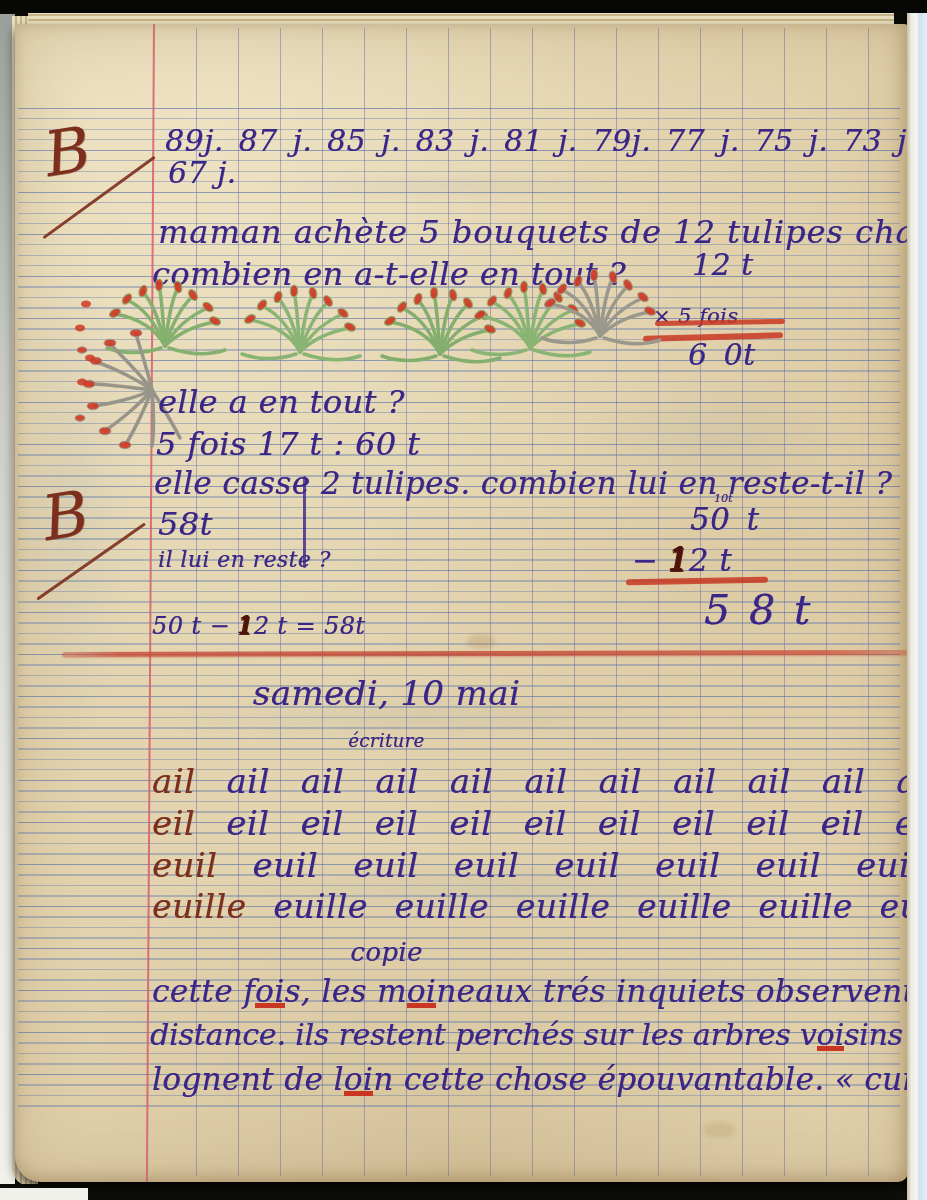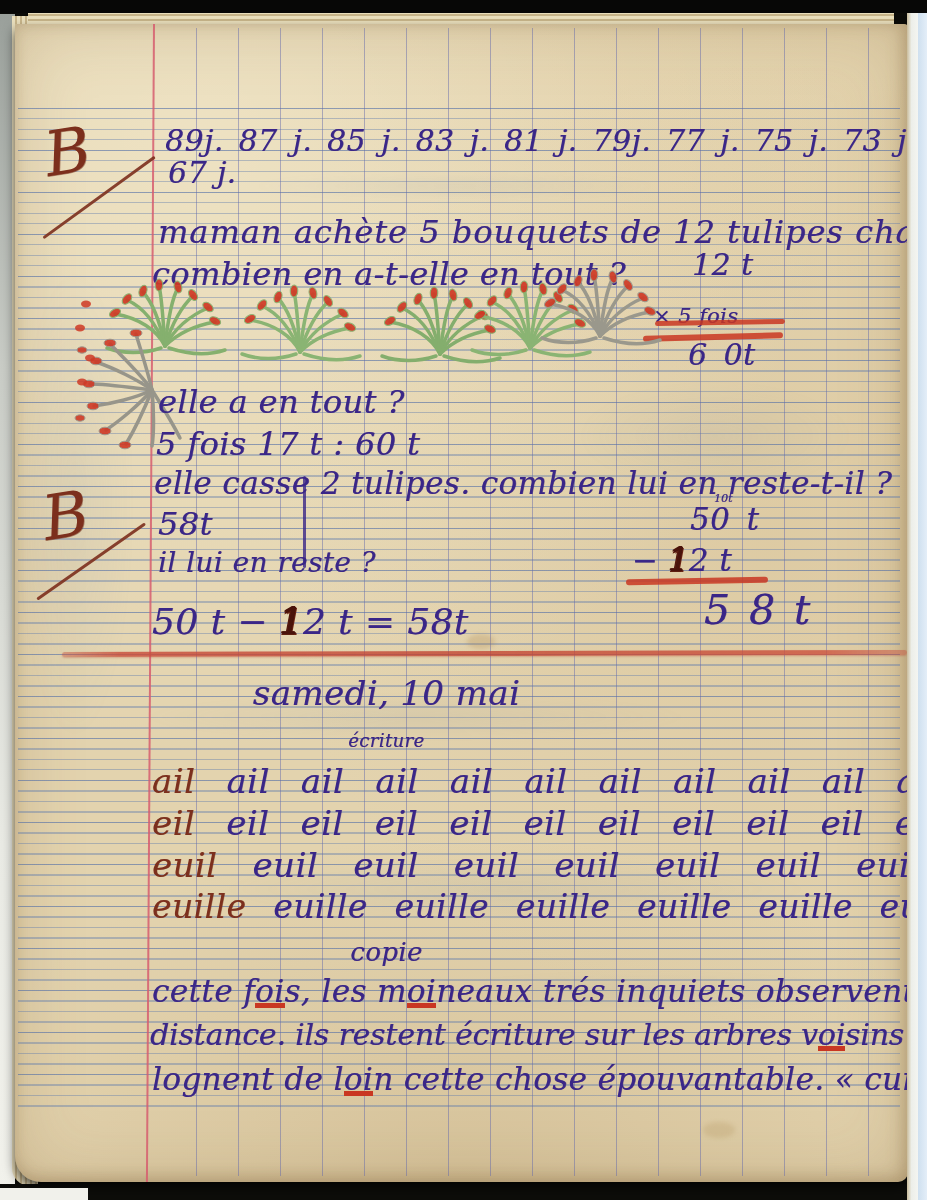--- a/index.html
+++ b/index.html
@@ -170,22 +170,22 @@
       <ellipse cx="18" cy="96" rx="5" ry="3.4"></ellipse>
         <ellipse cx="10" cy="120" rx="5" ry="3.4"></ellipse>
     </g>
   </svg>
 
   <div class="hw" style="left:143px;top:360px;font-size:32px">elle a en tout ?</div>
   <div class="hw" style="left:141px;top:402px;font-size:32px">5 fois 17 t : 60 t</div>
   <div class="hw" style="left:139px;top:442px;font-size:31px">elle casse 2 tulipes. combien lui en reste-t-il ?</div>
   <div class="vstroke" style="left:288px;top:452px;height:92px"></div>
   <div class="hw" style="left:143px;top:482px;font-size:32px">58t</div>
-  <div class="hw" style="left:143px;top:523px;font-size:28px">il lui en reste ?</div>
-  <div class="hw" style="left:137px;top:577px;font-size:36px"><span>50 t − </span><span class="seg-scribble">1</span><span>2 t = 58t</span></div>
+  <div class="hw" style="left:143px;top:523px;font-size:22px">il lui en reste ?</div>
+  <div class="hw" style="left:137px;top:589px;font-size:24px"><span>50 t − </span><span class="seg-scribble">1</span><span>2 t = 58t</span></div>
 
   <div class="hw" style="left:675px;top:478px;font-size:31px;word-spacing:6px">
     <span>50 t</span>
     <span class="carry">10t</span>
   </div>
   <div class="hw" style="left:617px;top:519px;font-size:31px"><span>− </span><span class="seg-scribble">1</span><span>2 t</span></div>
   <div class="redline" style="left:611px;top:554px;width:142px;height:6px;transform:rotate(-1deg)"></div>
   <div class="hw" style="left:689px;top:563px;font-size:41px;word-spacing:5px">5 8 t</div>
 
   <div class="crayon"></div>
@@ -205,15 +205,15 @@
     <span class="red-ink">euil</span>
     <span>euil euil euil euil euil euil euil eui</span>
   </div>
   <div class="hw" style="left:137px;top:864px;font-size:33px;word-spacing:16px">
     <span class="red-ink">euille</span>
     <span>euille euille euille euille euille euill</span>
   </div>
 
   <div class="hw center" style="top:914px;font-size:26px">copie</div>
   <div class="hw" style="left:137px;top:950px;font-size:31px"><span>cette f</span><span class="seg-oi">oi</span><span>s, les m</span><span class="seg-oi">oi</span><span>neaux trés inquiets observent à</span></div>
-  <div class="hw" style="left:135px;top:994px;font-size:30px;letter-spacing:-.2px"><span>distance. ils restent écriture sur les arbres v</span><span class="seg-oi">oi</span><span>sins et</span></div>
+  <div class="hw" style="left:135px;top:994px;font-size:30px;letter-spacing:-.2px"><span>distance. ils restent perchés sur les arbres v</span><span class="seg-oi">oi</span><span>sins et</span></div>
   <div class="hw" style="left:137px;top:1038px;font-size:31px"><span>lognent de l</span><span class="seg-oi">oi</span><span>n cette chose épouvantable. « cui-cui,</span></div>
 </div>
 
 </body></html>

